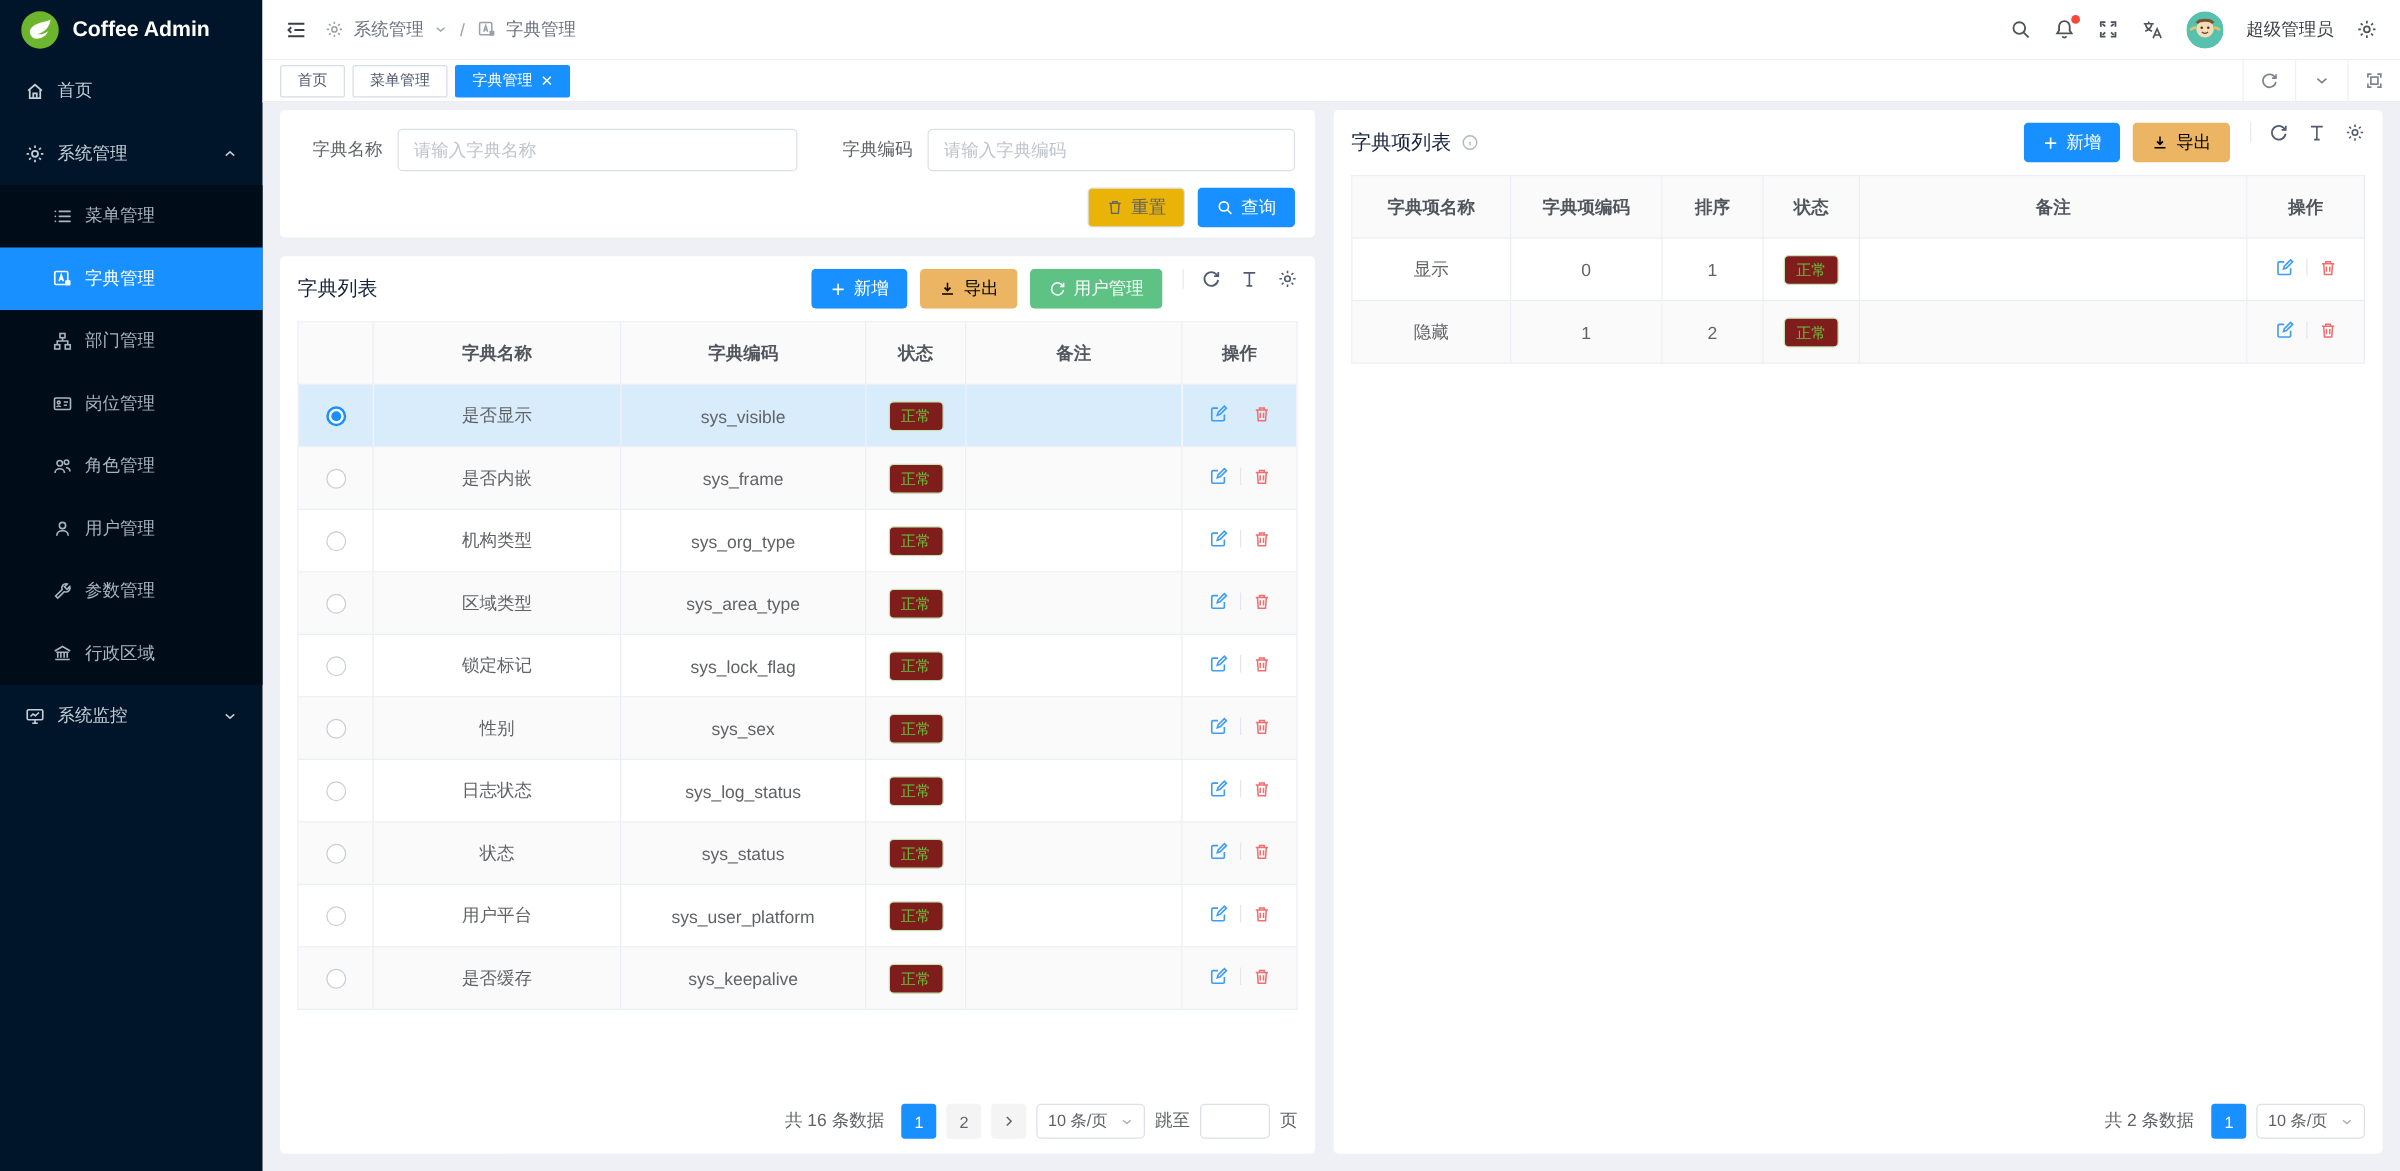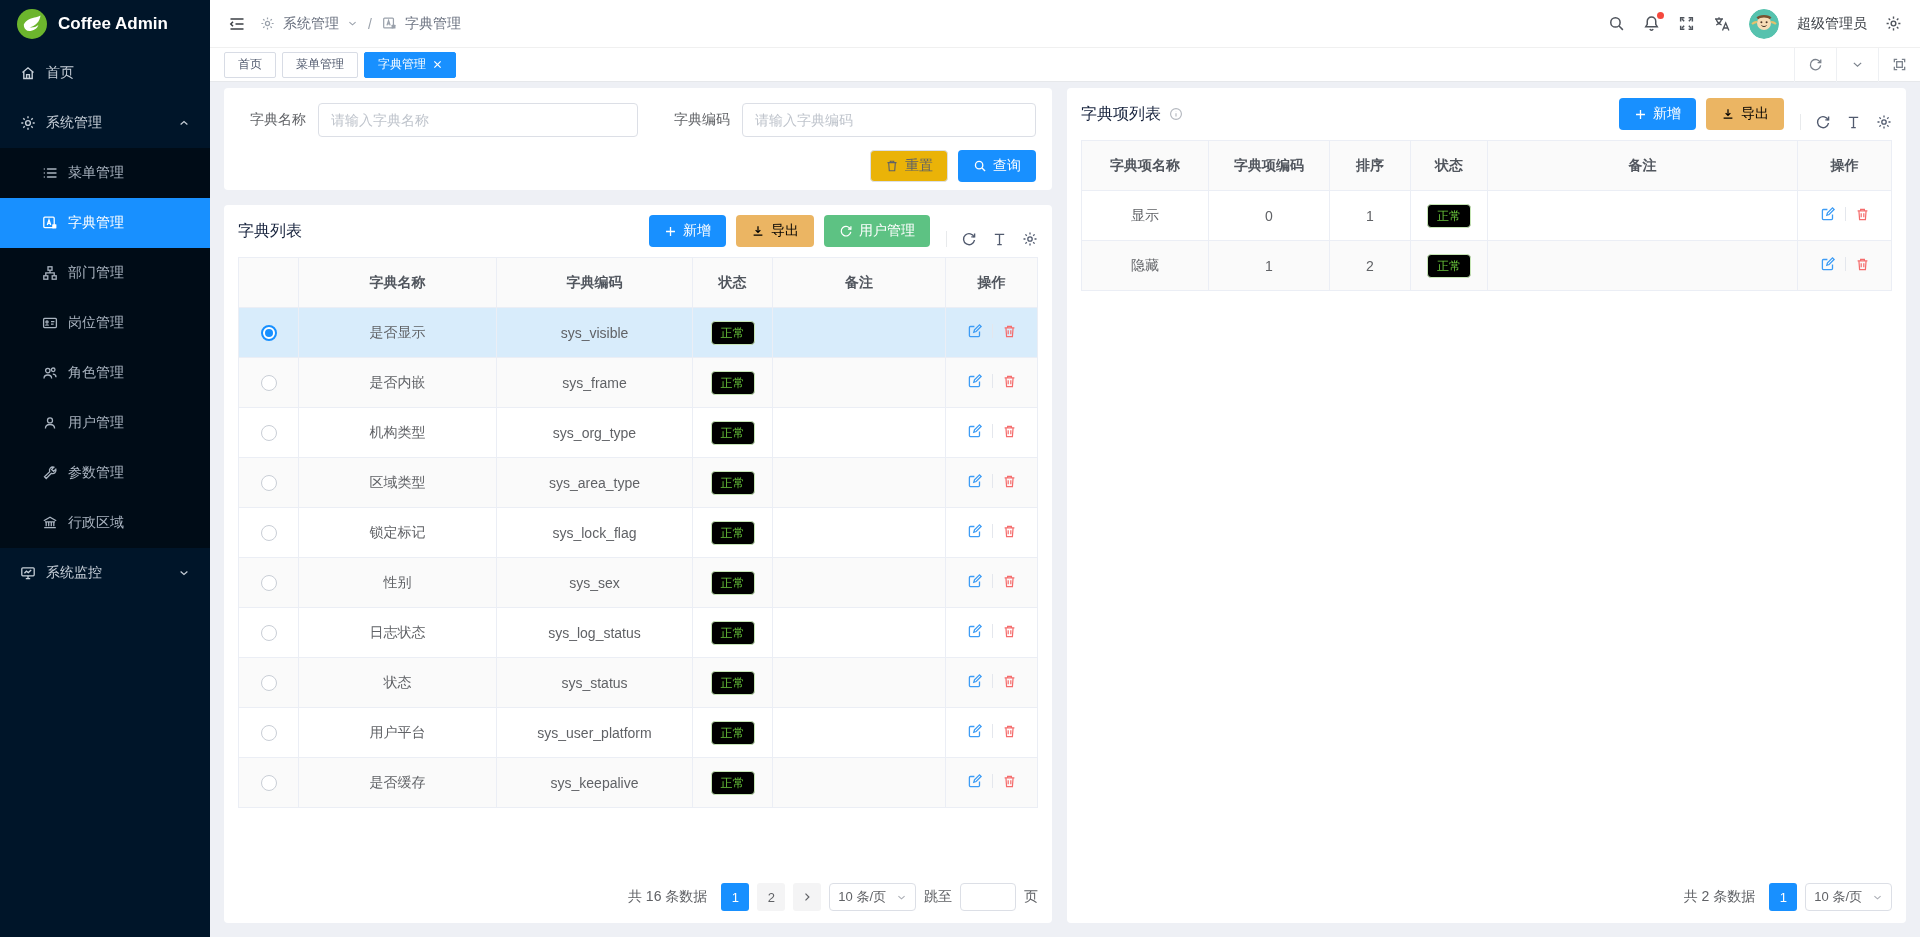--- a/index.html
+++ b/index.html
@@ -62,31 +62,31 @@
   .btn-warning{background:var(--warning);color:#000000}
   .btn-success{background:var(--success);color:#fff}
 
   
   .list-panel{display:flex;flex-direction:column;padding:0 14px 12px;min-height:0}
   .col-left .list-panel{flex:1}
   .col-right.list-panel{height:100%}
   .panel-head{height:52px;display:flex;align-items:center;gap:6px;flex-shrink:0}
   .panel-title{font-size:16px;color:var(--title)}
   .info-ico{color:#b3b7be;margin-left:2px}
-  .head-actions{margin-left:auto;display:flex;align-items:flex-end;gap:10px}
+  .head-actions{margin-left:auto;display:flex;align-items:flex-start;gap:10px}
   .tool-icons{display:flex;align-items:center;gap:15px;margin-left:6px;padding-left:14px;border-left:1px solid #e8eaec;color:#515a6e}
   .tool-icons .ic{cursor:pointer}
 
   table{width:100%;border-collapse:collapse;table-layout:fixed;font-size:14px;color:#606266;flex-shrink:0}
   th,td{border:1px solid var(--border);height:50px;text-align:center;padding:0 8px;overflow:hidden;white-space:nowrap}
   thead th{background:#fafafa;color:#51565e;font-weight:700}
   tr.striped td{background:#fafafa}
   tr.selected td{background:#d8ecfb}
 
-  .tag-success{display:inline-block;padding:2px 9px;font-size:12px;line-height:18px;color:var(--tag-success);background:#000000;border:1px solid #c5e5b4;border-radius:4px}
+  .tag-success{display:inline-block;padding:2px 9px;font-size:12px;line-height:18px;color:var(--tag-success);background:#7f1d1d;border:1px solid #c5e5b4;border-radius:4px}
 
   .radio{width:16px;height:16px;border:1px solid #c9ced6;border-radius:50%;display:inline-block;position:relative;background:#fff;vertical-align:middle}
   tr.selected .radio{border:2px solid var(--primary)}
   tr.selected .radio::after{content:'';position:absolute;inset:2px;background:var(--primary);border-radius:50%}
 
   .ops{display:inline-flex;align-items:center;gap:9px}
   .op-edit{color:#3d9cf5;cursor:pointer}
   .op-del{color:var(--danger);cursor:pointer}
   .op-div{width:1px;height:14px;background:#e4e7ed}
 

